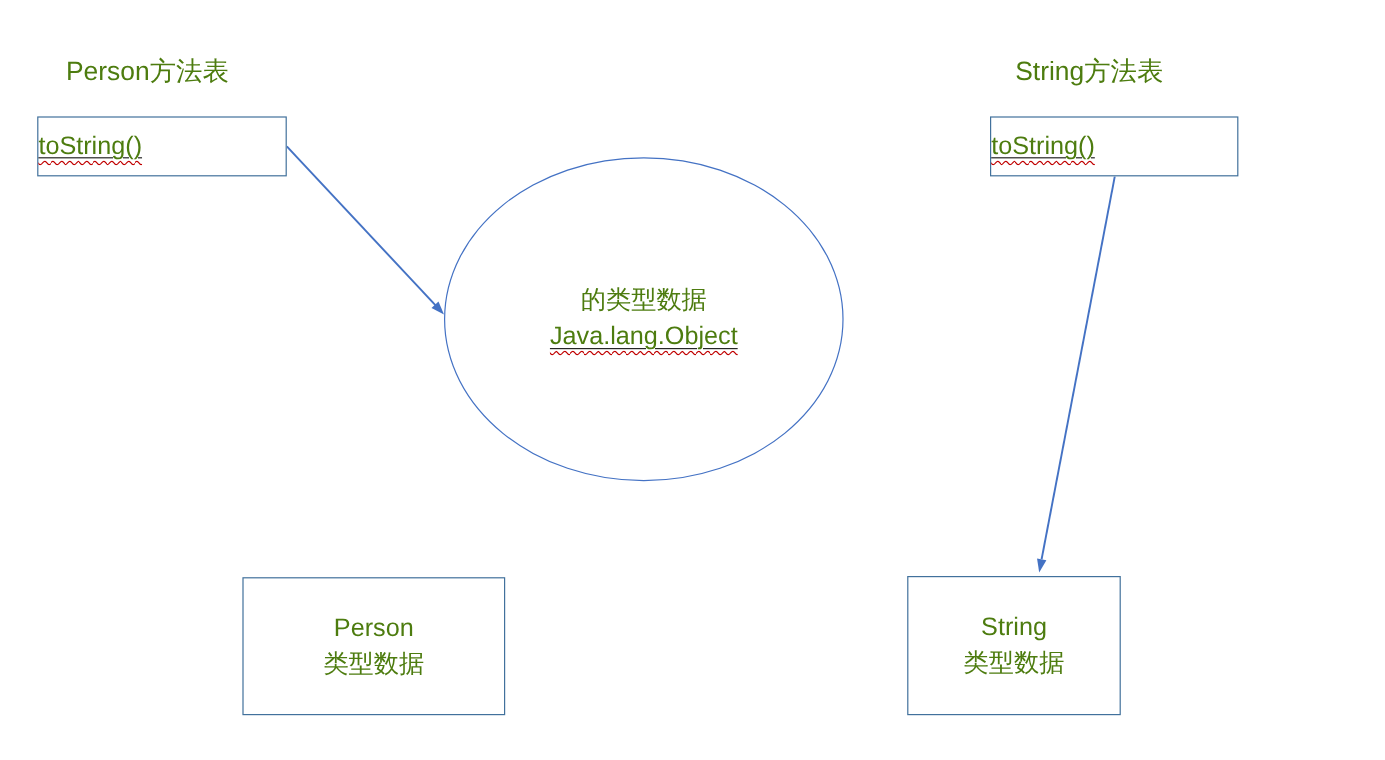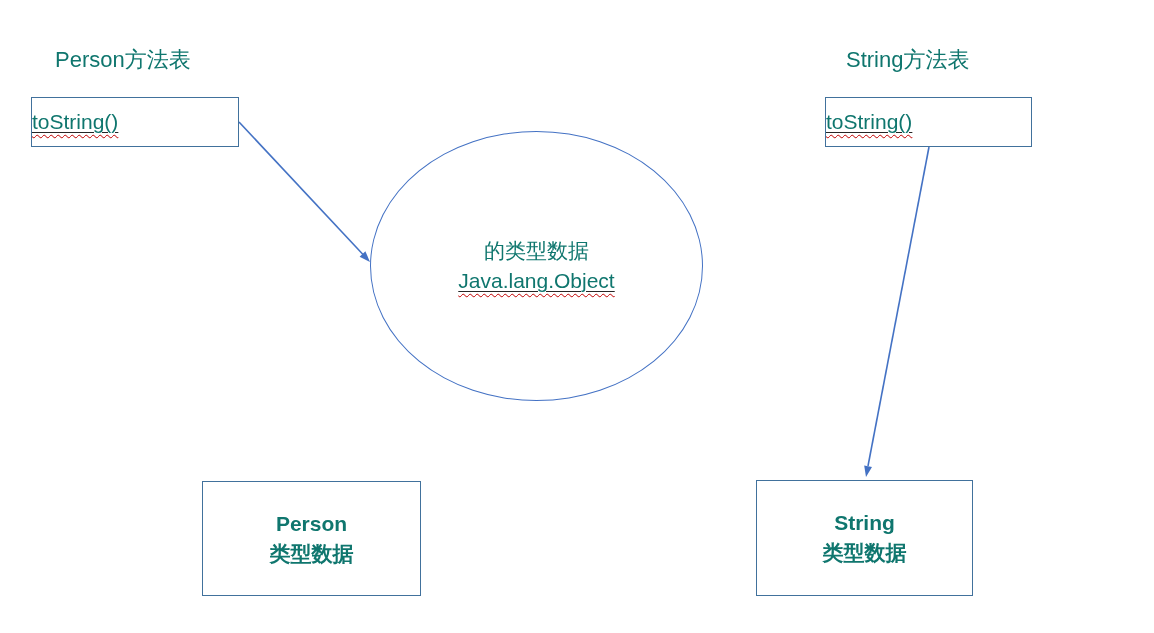--- a/index.html
+++ b/index.html
@@ -2,21 +2,21 @@
 <html><head>
 <meta charset="utf-8">
 <style>
   html, body { margin: 0; padding: 0; background: #ffffff; }
   .canvas {
     position: relative;
     width: 1154px;
     height: 633px;
     background: #ffffff;
     font-family: "Liberation Sans", "DejaVu Sans", sans-serif;
-    color: #0f766e;
+    color: #4d7c0f;
     overflow: hidden;
   }
   .connector-layer {
     position: absolute;
     left: 0; top: 0;
     width: 1154px; height: 633px;
     pointer-events: none;
   }
   .shape-label {
     position: absolute;
@@ -43,24 +43,23 @@
     box-sizing: border-box;
     border: 1.5px solid #41719C;
     background: #ffffff;
     display: flex;
     flex-direction: column;
     align-items: center;
     justify-content: center;
     text-align: center;
     font-size: 21px;
     line-height: 30px;
-    font-weight: bold;
   }
   .type-box.person { left: 202px; top: 481px; width: 219px; height: 115px; }
-  .type-box.string { left: 756px; top: 480px; width: 217px; height: 116px; }
+  .type-box.string { left: 756px; top: 480px; width: 178px; height: 116px; }
   .ellipse {
     position: absolute;
     left: 370px; top: 131px;
     width: 333px; height: 270px;
     box-sizing: border-box;
     border: 1.5px solid #4472C4;
     border-radius: 50%;
     background: #ffffff;
     display: flex;
     flex-direction: column;

